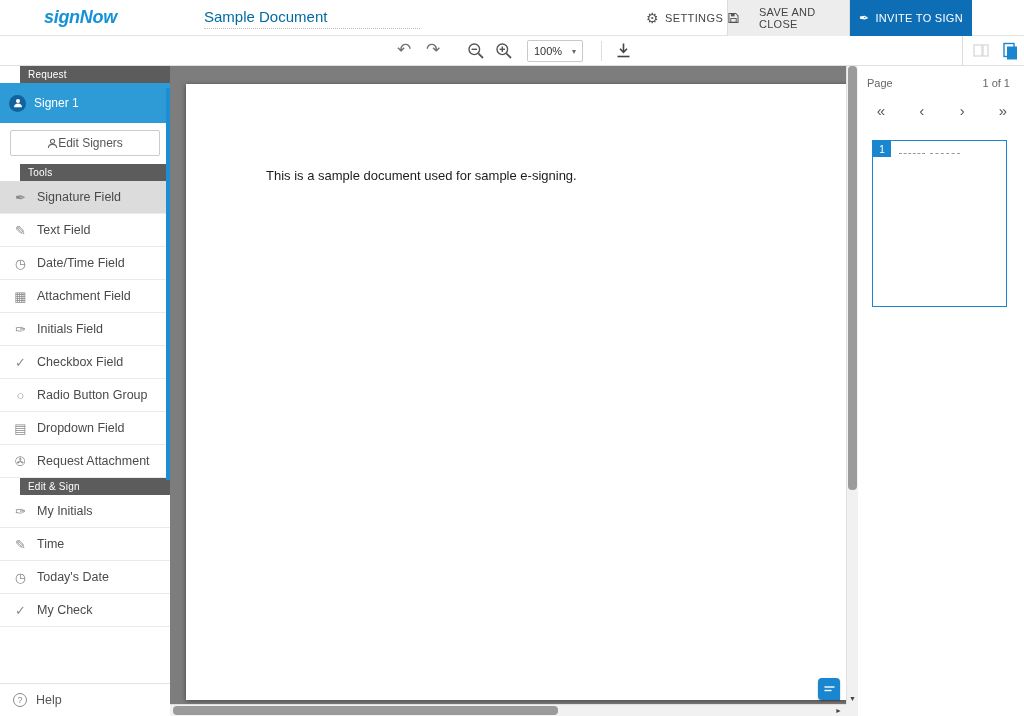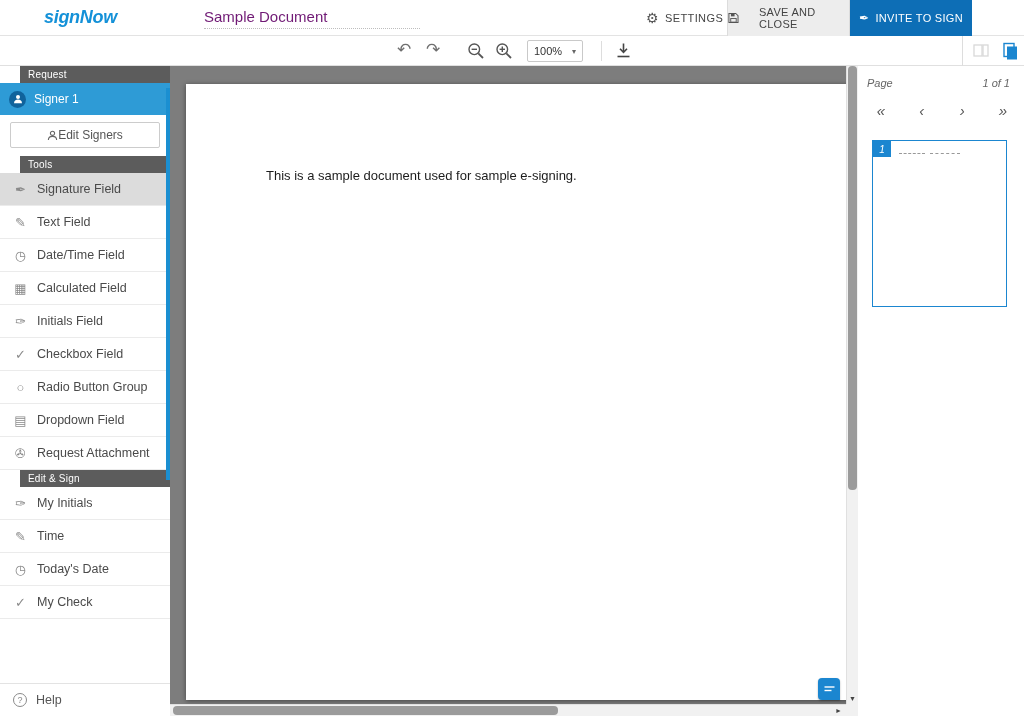--- a/index.html
+++ b/index.html
@@ -9,21 +9,21 @@
     font-family:"Liberation Sans","DejaVu Sans",sans-serif;
     -webkit-font-smoothing:antialiased;
   }
 
   
   .header { position:absolute; top:0; left:0; width:1024px; height:36px;
     background:#fff; border-bottom:1px solid #e3e3e3; z-index:30; }
   .logo { position:absolute; left:44px; top:7px; font-size:18px; font-weight:700;
     color:#1491d8; letter-spacing:-0.3px; cursor:pointer;font-style:italic; }
   .doc-title { position:absolute; left:204px; top:8px; width:216px; font-size:15px;
-    color:#701a75; padding-bottom:3px; border-bottom:1px dotted #bdbdbd; cursor:text; }
+    color:#0369a1; padding-bottom:3px; border-bottom:1px dotted #bdbdbd; cursor:text; }
   .settings-btn { position:absolute; left:646px; top:0; height:36px; display:flex;
     align-items:center; gap:6px; font-size:11px; color:#444; letter-spacing:.4px; cursor:pointer; }
   .gear { font-size:14px; color:#555; }
   .save-btn { position:absolute; left:727px; top:0; width:123px; height:36px;
     background:#ededed; border-left:1px solid #dcdcdc; border-right:1px solid #dcdcdc;
     display:flex; align-items:center; justify-content:center; gap:20px;
     font-size:11px; color:#444; letter-spacing:.3px; cursor:pointer; }
   .invite-btn { position:absolute; left:850px; top:0; width:122px; height:36px;
     background:#0d6eb6; color:#fff; display:flex; align-items:center; justify-content:center;
     gap:6px; font-size:11px; letter-spacing:.3px; cursor:pointer; }
@@ -45,21 +45,21 @@
   .d1 { left:601px; } .d2 { left:962px; top:0; height:30px; }
   .download { left:615px; top:6px; }
   .thumb-toggle { left:972px; top:6px; opacity:.38; cursor:default; }
   .pages-toggle { left:1001px; top:6px; }
 
   
   .sidebar { position:absolute; top:66px; left:0; width:170px; height:650px;
     background:#fff; z-index:20; }
   .section-header { height:17px; line-height:17px; background:#5c5c5c; color:#fff;
     font-size:10px; padding-left:8px; letter-spacing:.2px;margin-left:20px; }
-  .signer-row { height:32px; background:#2e9bd6; color:#fff; display:flex;
+  .signer-row { height:40px; background:#2e9bd6; color:#fff; display:flex;
     align-items:center; gap:8px; padding-left:9px; font-size:12px; cursor:pointer; }
   .avatar { width:17px; height:17px; border-radius:50%; background:#10639c;
     display:flex; align-items:center; justify-content:center; flex:0 0 auto; }
   .edit-signers-area { padding:7px 10px 8px; }
   .edit-signers-btn { width:150px; height:26px; border:1px solid #ccc; border-radius:2px;
     background:#fff; color:#555; font-size:12px; display:flex; align-items:center;
     justify-content:center; cursor:pointer; }
   .tool-row { height:33px; display:flex; align-items:center; gap:9px; padding-left:13px;
     border-bottom:1px solid #ebebeb; font-size:12.5px; color:#4a4a4a; cursor:pointer;
     background:#fff; }
@@ -94,21 +94,21 @@
   .harrow { position:absolute; right:4px; top:2px; font-size:7px; color:#444; cursor:pointer; }
   .scroll-corner { position:absolute; right:0; bottom:0; width:12px; height:12px;
     background:#f1f1f1; }
 
   .chat-btn { position:absolute; right:18px; bottom:16px; width:22px; height:22px;
     background:#1b86d0; border-radius:4px 4px 0 4px; display:flex; align-items:center;
     justify-content:center; cursor:pointer; box-shadow:0 1px 2px rgba(0,0,0,.3); }
 
   
   .pages-panel { position:absolute; top:66px; left:858px; width:166px; height:650px;
-    background:#fff;font-style:italic; }
+    background:#fff; }
   .pages-head { display:flex; justify-content:space-between; padding:11px 14px 0 9px;
     font-size:11px; color:#666; }
   .pages-nav { display:flex; justify-content:space-between; padding:13px 10px 0 12px; }
   .nav-btn { width:22px; text-align:center; font-size:15px; color:#555; cursor:pointer;
     line-height:18px; }
   .thumb-box { position:absolute; left:14px; top:74px; width:135px; height:167px;
     background:#fff; border:1px solid #1b86d0; cursor:pointer; }
   .thumb-num { position:absolute; left:0; top:0; width:18px; height:16px;
     background:#1b86d0; color:#fff; font-size:10px; display:flex; align-items:center;
     justify-content:center; }
@@ -207,21 +207,21 @@
   <div class="tool-row">
     <span class="tool-icon">✎</span>
     <span>Text Field</span>
   </div>
   <div class="tool-row">
     <span class="tool-icon">◷</span>
     <span>Date/Time Field</span>
   </div>
   <div class="tool-row">
     <span class="tool-icon">▦</span>
-    <span>Calculated Field</span>
+    <span>Attachment Field</span>
   </div>
   <div class="tool-row">
     <span class="tool-icon">✑</span>
     <span>Initials Field</span>
   </div>
   <div class="tool-row">
     <span class="tool-icon">✓</span>
     <span>Checkbox Field</span>
   </div>
   <div class="tool-row">

